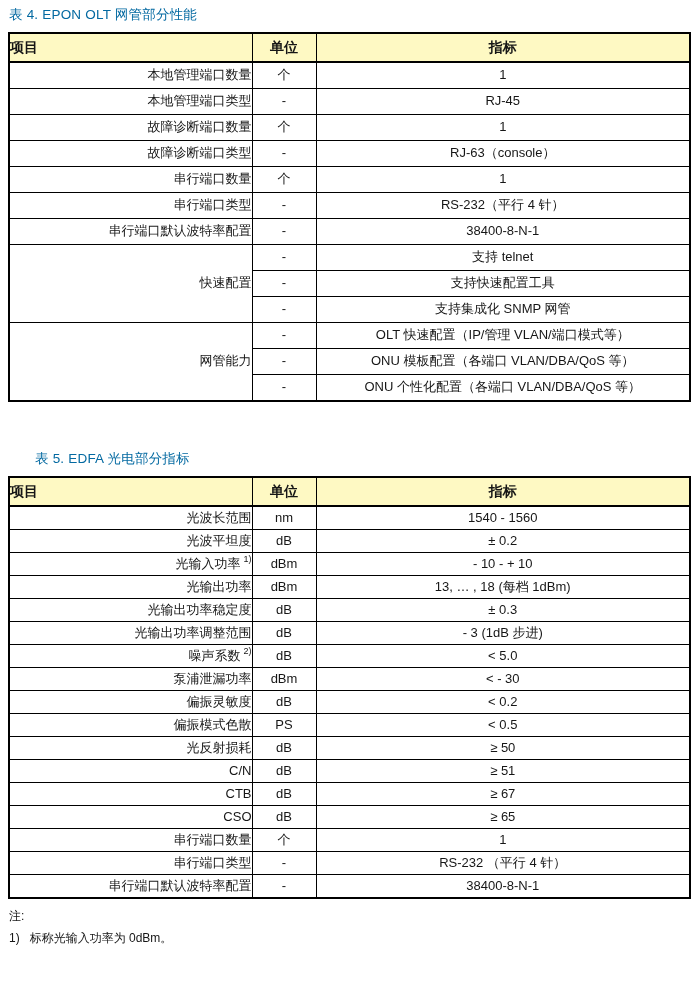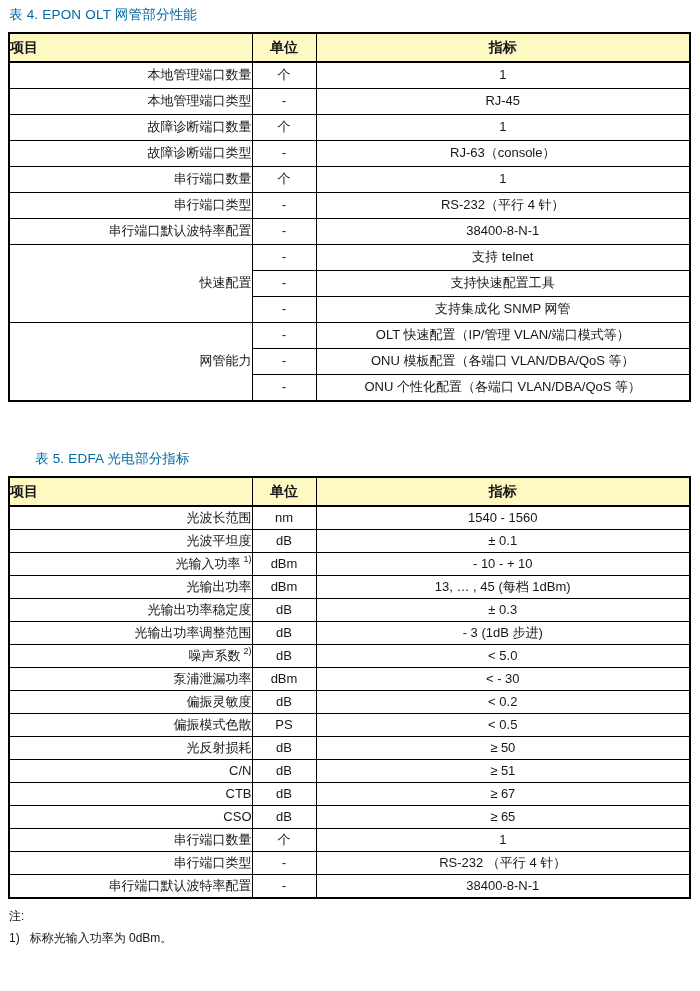--- a/index.html
+++ b/index.html
@@ -175,31 +175,31 @@
     </thead>
     <tbody>
         <tr>
           <td class="col-item">光波长范围</td>
           <td class="col-unit">nm</td>
           <td class="col-value">1540 - 1560</td>
         </tr>
         <tr>
           <td class="col-item">光波平坦度</td>
           <td class="col-unit">dB</td>
-          <td class="col-value">± 0.1</td>
+          <td class="col-value">± 0.2</td>
         </tr>
         <tr>
           <td class="col-item">光输入功率<sup class="fn-ref">1)</sup></td>
           <td class="col-unit">dBm</td>
           <td class="col-value">- 10 - + 10</td>
         </tr>
         <tr>
           <td class="col-item">光输出功率</td>
           <td class="col-unit">dBm</td>
-          <td class="col-value">13, … , 45   (每档 1dBm)</td>
+          <td class="col-value">13, … , 18   (每档 1dBm)</td>
         </tr>
         <tr>
           <td class="col-item">光输出功率稳定度</td>
           <td class="col-unit">dB</td>
           <td class="col-value">± 0.3</td>
         </tr>
         <tr>
           <td class="col-item">光输出功率调整范围</td>
           <td class="col-unit">dB</td>
           <td class="col-value">- 3   (1dB 步进)</td>

